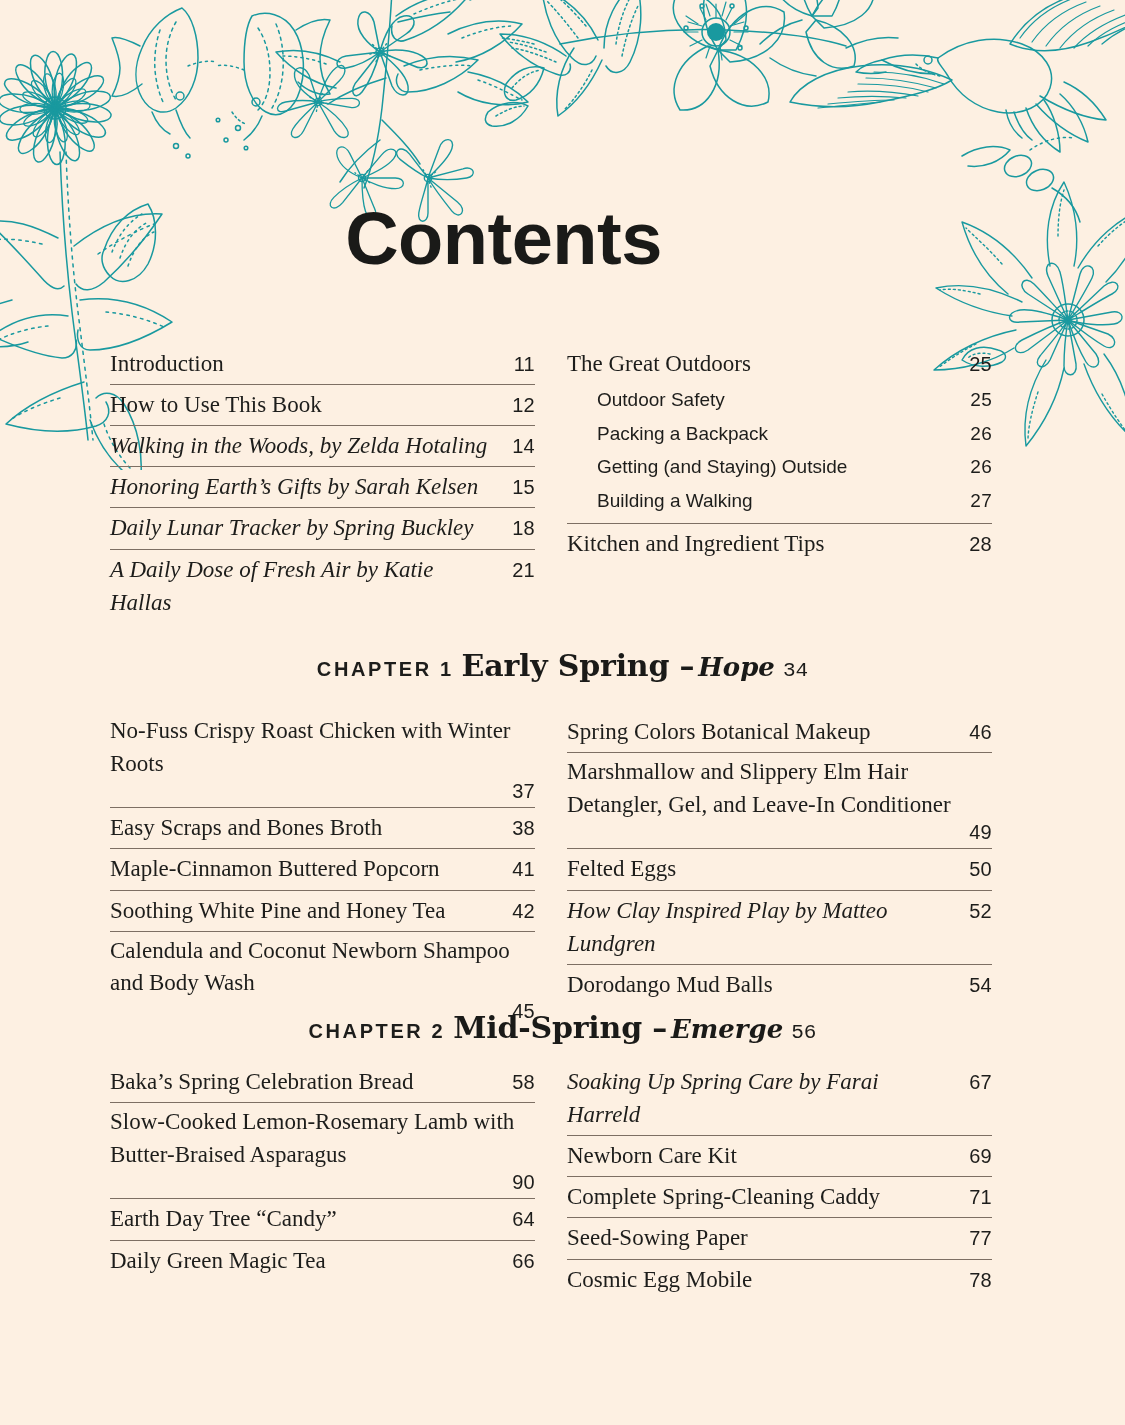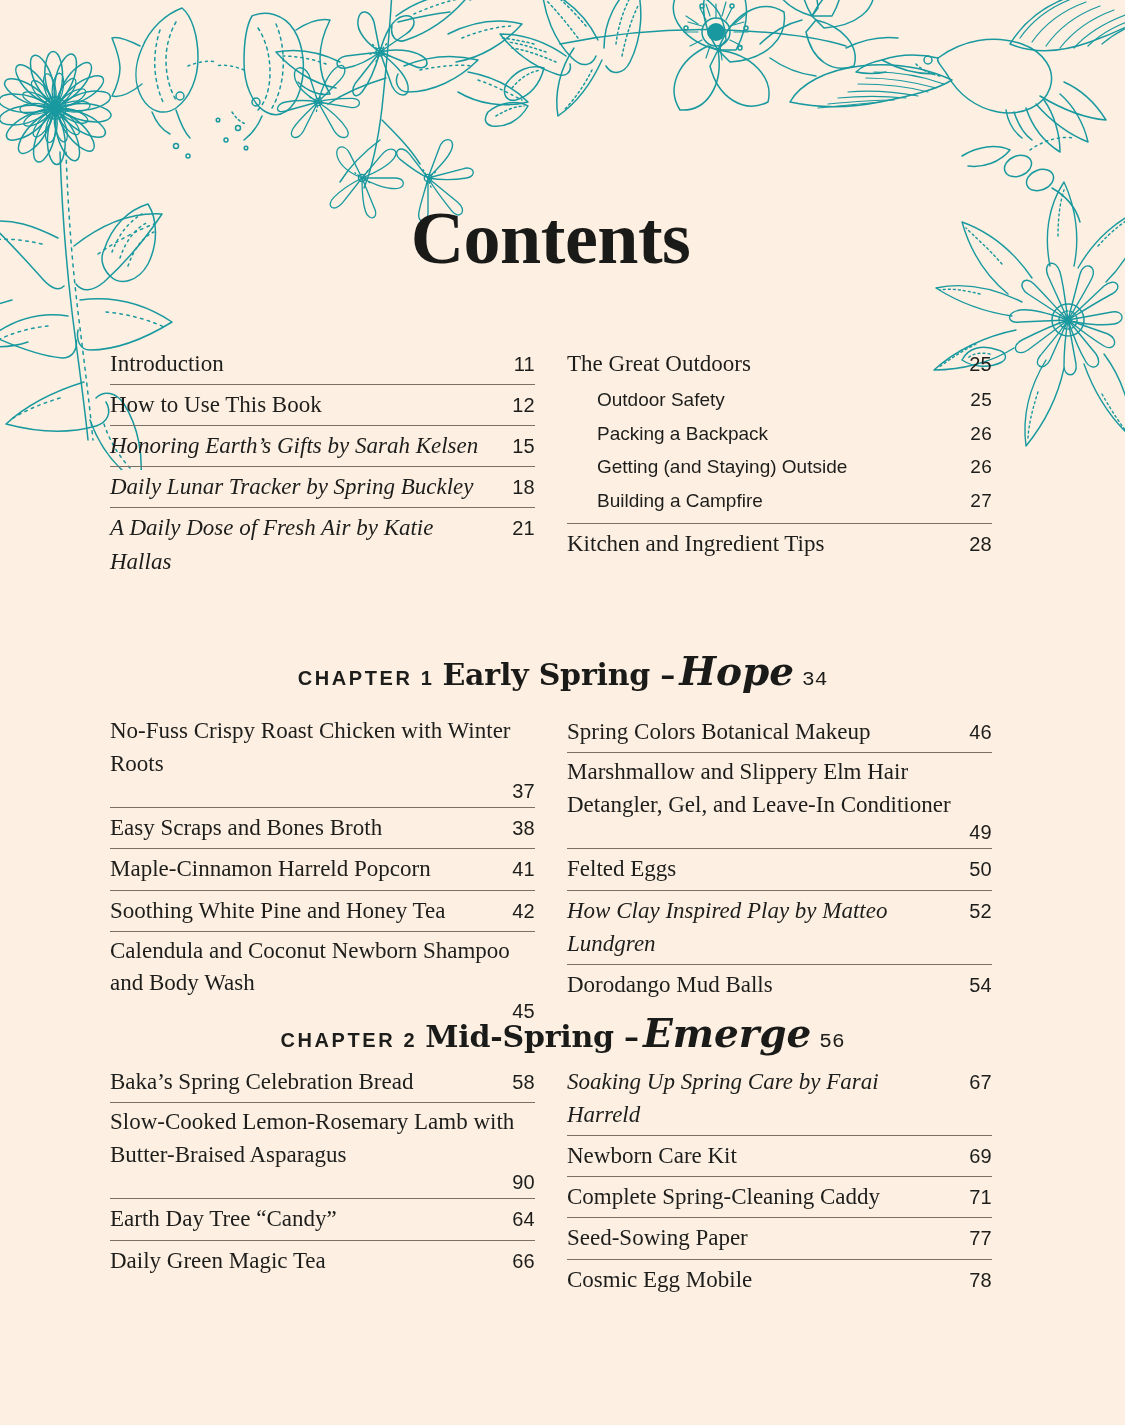--- a/index.html
+++ b/index.html
@@ -27,27 +27,26 @@
   }
   #deco-band svg { display: block; }
 
   
   .page-title {
     position: absolute;
     top: 196px;
     left: 0;
     width: 1007px;
     text-align: center;
-    font-family: Liberation Serif, serif;
+    font-family: Liberation Sans, sans-serif;
     font-weight: bold;
     font-size: 74px;
     letter-spacing: -0.5px;
     color: #1a1a18;
     z-index: 3;
-    margin-left: 47px;
   }
 
   
   .toc-block {
     position: absolute;
     left: 110px;
     width: 882px;
     display: flex;
     justify-content: space-between;
     z-index: 3;
@@ -141,21 +140,21 @@
     font-size: 30px;
     color: #1a1a18;
     vertical-align: baseline;
     margin-left: 8px;
     letter-spacing: -0.2px;
   }
   .chapter-word {
     font-family: "DejaVu Serif", "Liberation Serif", serif;
     font-weight: bold;
     font-style: italic;
-    font-size: 39px;
+    font-size: 26px;
     color: #1a1a18;
     vertical-align: baseline;
   }
   .chapter-page {
     font-family: Liberation Mono, monospace;
     font-size: 21px;
     color: #1d1d1b;
     vertical-align: baseline;
     margin-left: 8px;
   }
@@ -573,20 +572,26 @@
       </div>
     </div>
     <div class="entry">
       <div class="entry-row">
         <span class="entry-title">How to Use This Book</span>
         <span class="entry-page">12</span>
       </div>
     </div>
     <div class="entry">
       <div class="entry-row">
+        <span class="entry-title italic">Walking in the Woods, by Zelda Hotaling</span>
+        <span class="entry-page">14</span>
+      </div>
+    </div>
+    <div class="entry">
+      <div class="entry-row">
         <span class="entry-title italic">Honoring Earth’s Gifts by Sarah Kelsen</span>
         <span class="entry-page">15</span>
       </div>
     </div>
     <div class="entry">
       <div class="entry-row">
         <span class="entry-title italic">Daily Lunar Tracker by Spring Buckley</span>
         <span class="entry-page">18</span>
       </div>
     </div>
@@ -618,21 +623,21 @@
       </div>
     </div>
     <div class="entry sub">
       <div class="entry-row">
         <span class="entry-title">Getting (and Staying) Outside</span>
         <span class="entry-page">26</span>
       </div>
     </div>
     <div class="entry sub close-rule">
       <div class="entry-row">
-        <span class="entry-title">Building a Campfire</span>
+        <span class="entry-title">Building a Walking</span>
         <span class="entry-page">27</span>
       </div>
     </div>
     <div class="entry no-rule">
       <div class="entry-row">
         <span class="entry-title">Kitchen and Ingredient Tips</span>
         <span class="entry-page">28</span>
       </div>
     </div>
   </div>
@@ -653,21 +658,21 @@
       </div>
     </div>
     <div class="entry">
       <div class="entry-row">
         <span class="entry-title">Easy Scraps and Bones Broth</span>
         <span class="entry-page">38</span>
       </div>
     </div>
     <div class="entry">
       <div class="entry-row">
-        <span class="entry-title">Maple-Cinnamon Harreld Popcorn</span>
+        <span class="entry-title">Maple-Cinnamon Buttered Popcorn</span>
         <span class="entry-page">41</span>
       </div>
     </div>
     <div class="entry">
       <div class="entry-row">
         <span class="entry-title">Soothing White Pine and Honey Tea</span>
         <span class="entry-page">42</span>
       </div>
     </div>
     <div class="entry two-line no-rule">

